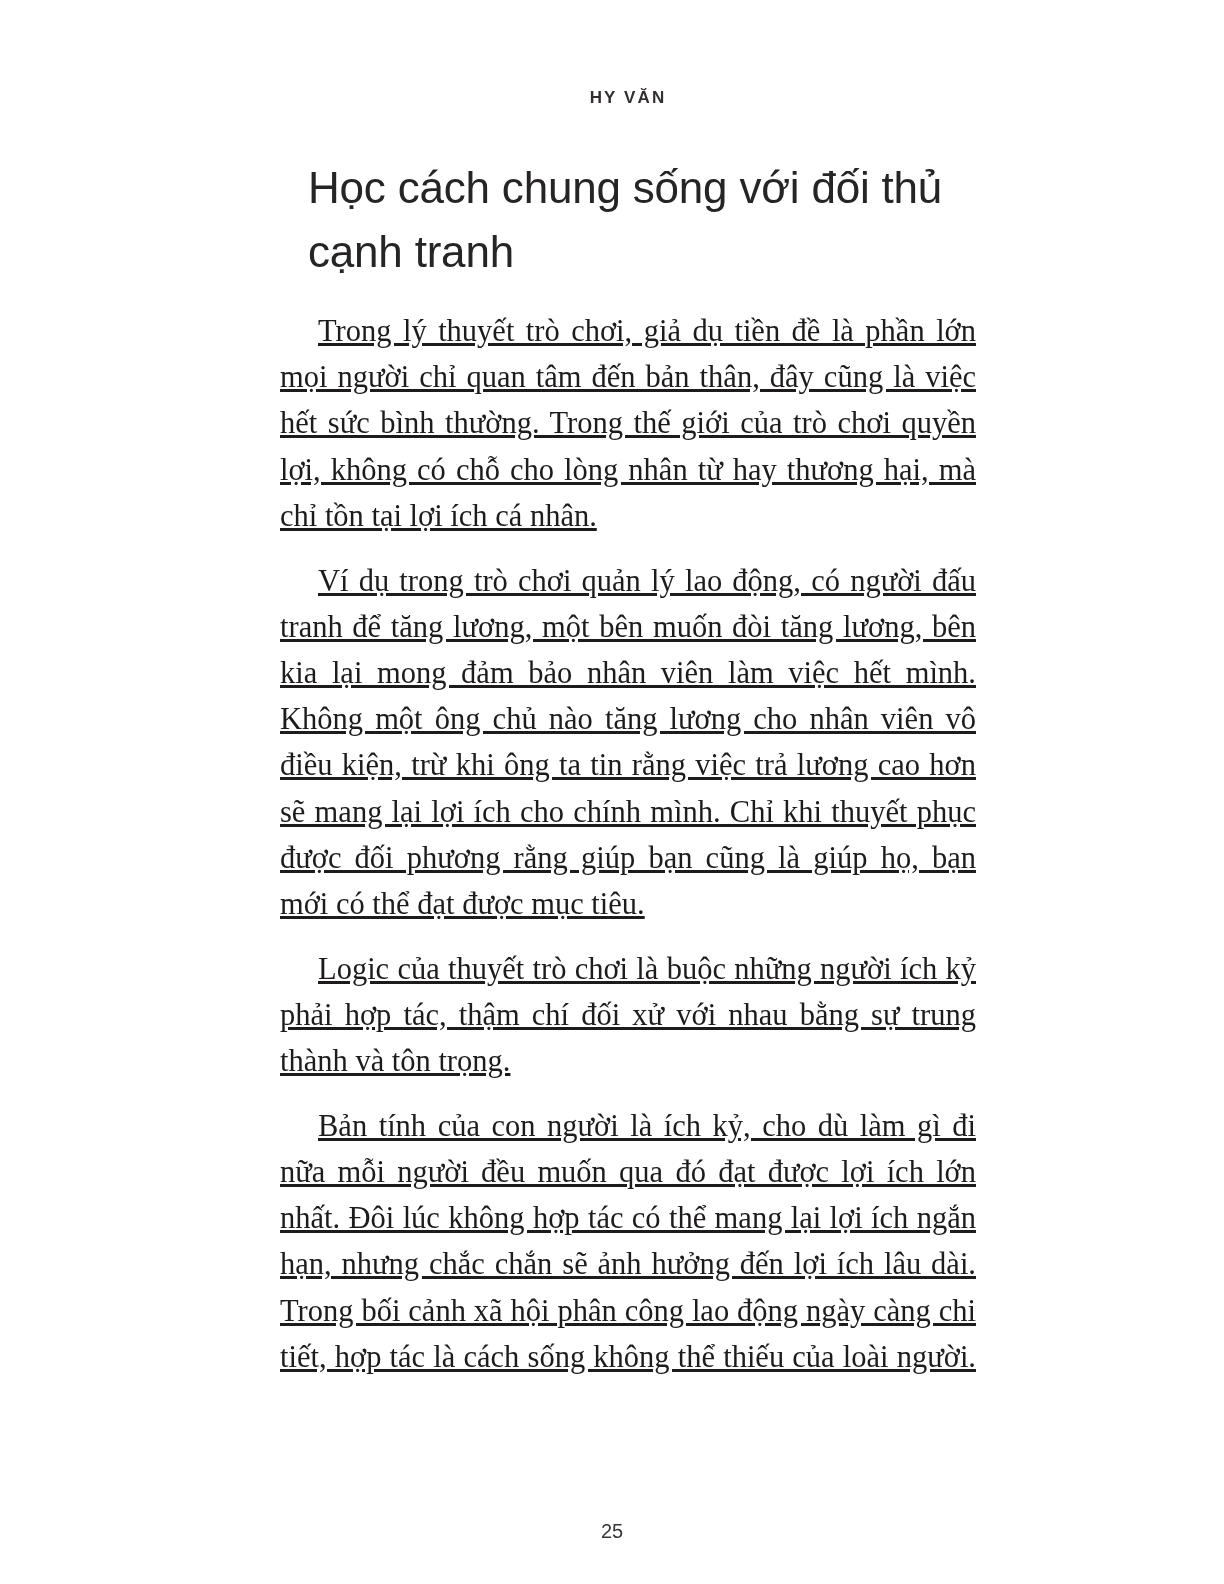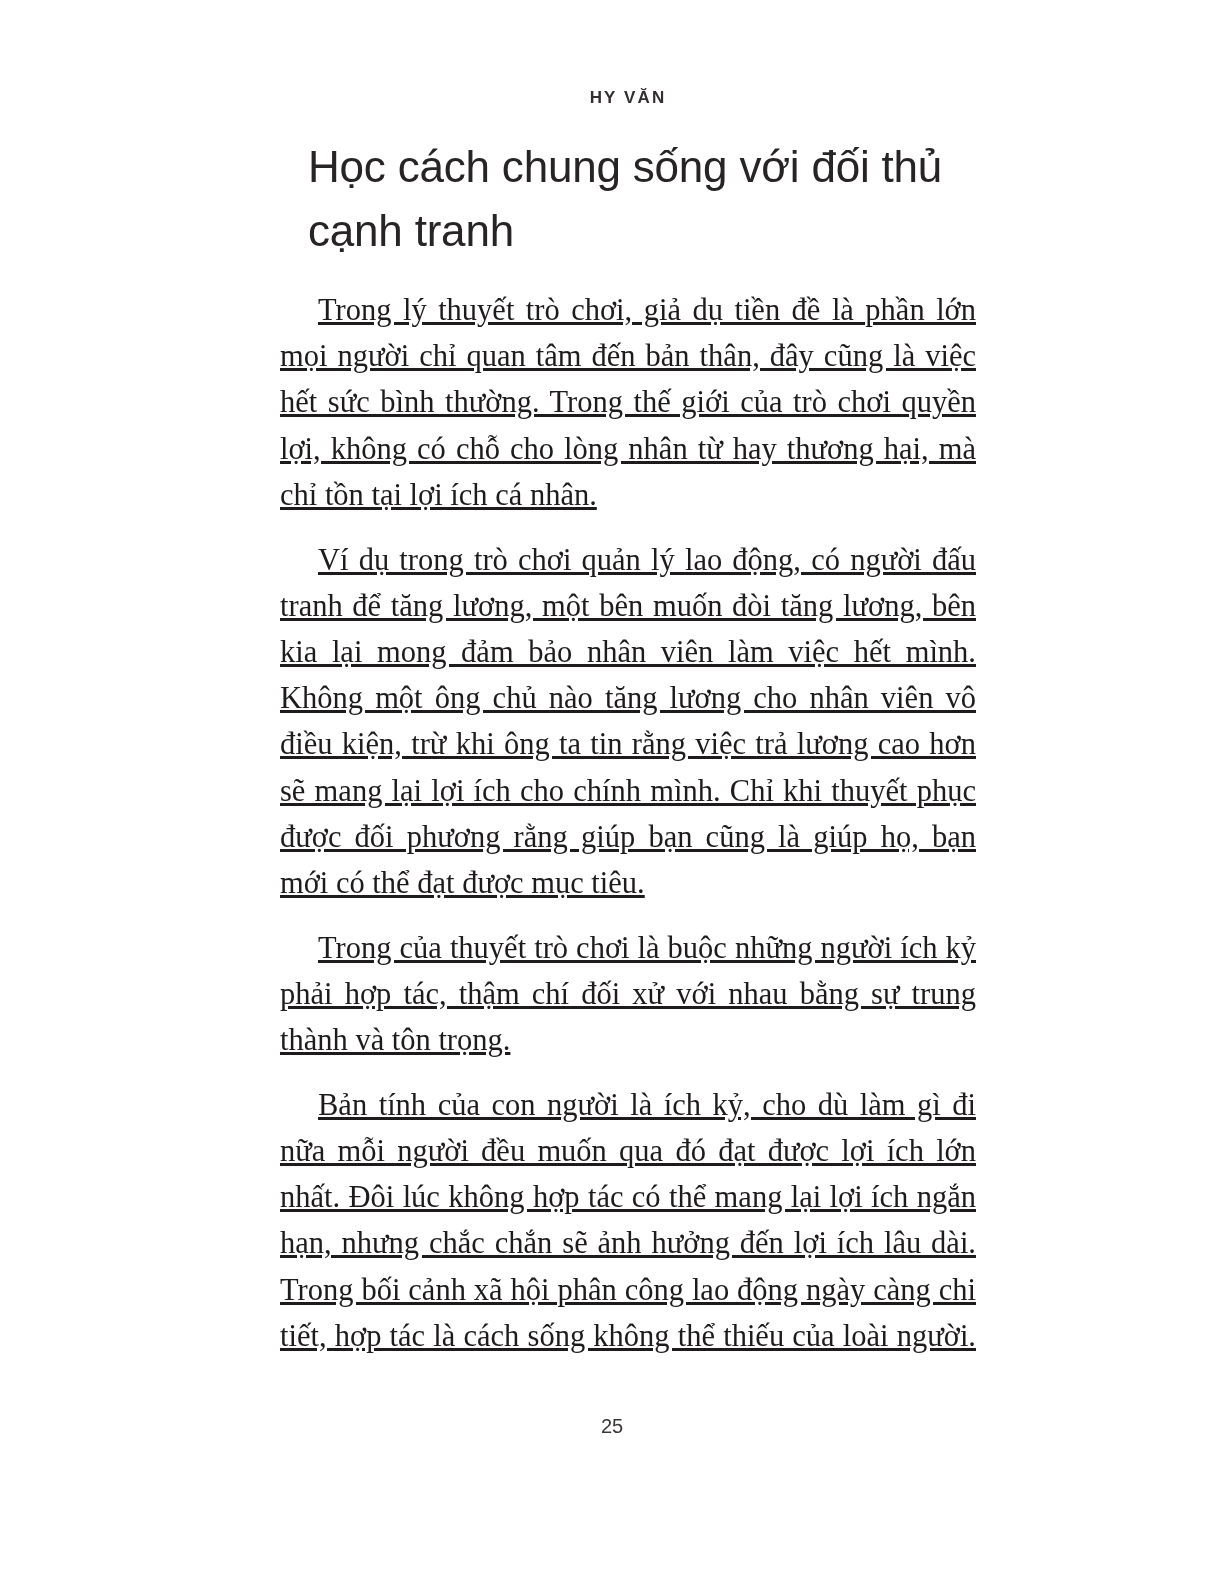--- a/index.html
+++ b/index.html
@@ -33,21 +33,21 @@
     font-weight: 700;
     font-size: 17px;
     letter-spacing: 2.1px;
     color: #332f30;
   }
 
   
   .content {
     position: absolute;
     left: 280px;
-    top: 135px;
+    top: 156px;
     width: 696px;
   }
 
   .chapter-title {
     font-family: "Liberation Sans", sans-serif;
     font-weight: 400;
     font-size: 44px;
     line-height: 64px;
     letter-spacing: -0.2px;
     color: #272425;
@@ -74,21 +74,21 @@
 
   
   .clipped {
     max-height: 281px;
     overflow: hidden;
   }
 
   
   .folio {
     position: absolute;
-    top: 1415px;
+    top: 1520px;
     left: 0;
     width: 1224px;
     text-align: center;
     font-family: "Liberation Sans", sans-serif;
     font-size: 20px;
     color: #3a3637;
   }
 </style>
 </head>
 <body>
@@ -98,21 +98,21 @@
   <div class="running-header">HY VĂN</div>
 
   <div class="content">
 
     <h1 class="chapter-title">Học cách chung sống với đối thủ cạnh tranh</h1>
 
     <p class="body-text">Trong lý thuyết trò chơi, giả dụ tiền đề là phần lớn mọi người chỉ quan tâm đến bản thân, đây cũng là việc hết sức bình thường. Trong thế giới của trò chơi quyền lợi, không có chỗ cho lòng nhân từ hay thương hại, mà chỉ tồn tại lợi ích cá nhân.</p>
 
     <p class="body-text">Ví dụ trong trò chơi quản lý lao động, có người đấu tranh để tăng lương, một bên muốn đòi tăng lương, bên kia lại mong đảm bảo nhân viên làm việc hết mình. Không một ông chủ nào tăng lương cho nhân viên vô điều kiện, trừ khi ông ta tin rằng việc trả lương cao hơn sẽ mang lại lợi ích cho chính mình. Chỉ khi thuyết phục được đối phương rằng giúp bạn cũng là giúp họ, bạn mới có thể đạt được mục tiêu.</p>
 
-    <p class="body-text">Trong của thuyết trò chơi là buộc những người ích kỷ phải hợp tác, thậm chí đối xử với nhau bằng sự trung thành và tôn trọng.</p>
+    <p class="body-text">Logic của thuyết trò chơi là buộc những người ích kỷ phải hợp tác, thậm chí đối xử với nhau bằng sự trung thành và tôn trọng.</p>
 
     <p class="body-text clipped">Bản tính của con người là ích kỷ, cho dù làm gì đi nữa mỗi người đều muốn qua đó đạt được lợi ích lớn nhất. Đôi lúc không hợp tác có thể mang lại lợi ích ngắn hạn, nhưng chắc chắn sẽ ảnh hưởng đến lợi ích lâu dài. Trong bối cảnh xã hội phân công lao động ngày càng chi tiết, hợp tác là cách sống không thể thiếu của loài người. Trong hợp tác, sức mạnh một người vô cùng</p>
 
   </div>
 
   <div class="folio">25</div>
 
 </div>
 
 </body></html>

